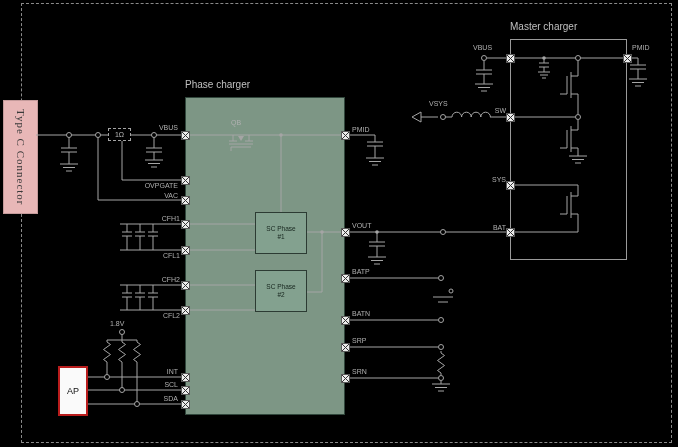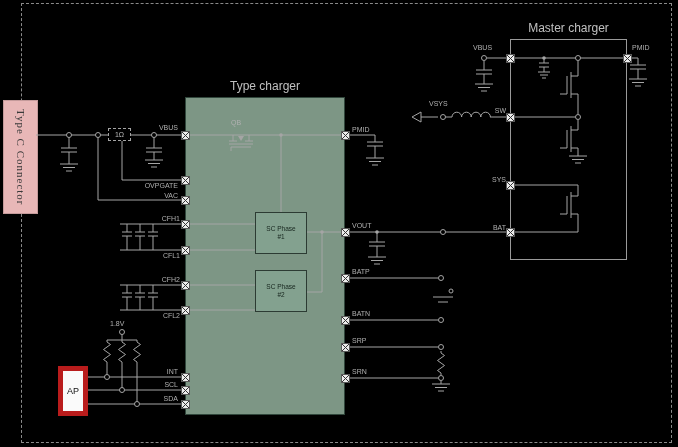--- a/index.html
+++ b/index.html
@@ -11,28 +11,28 @@
              display:flex;align-items:center;justify-content:center;}
   #typec-box span{writing-mode:vertical-rl;font-family:"Liberation Serif",serif;font-size:11px;color:#3a3a3a;letter-spacing:1px;}
   #slave-chip{left:185px;top:97px;width:160px;height:318px;background:#7d9685;border:1px solid #31473c;box-sizing:border-box;}
   #slave-chip-name{left:185px;top:101px;width:160px;text-align:center;font-weight:bold;font-size:13px;color:#0b0b0b;}
   .phase-box{width:52px;height:42px;background:#83a18f;border:1px solid #2c3b33;box-sizing:border-box;
              display:flex;flex-direction:column;align-items:center;justify-content:center;}
   #phase1{left:255px;top:212px;}
   #phase2{left:255px;top:270px;}
   .phase-box span{font-size:6.5px;line-height:8px;color:#16251d;}
   #master-box{left:510px;top:39px;width:117px;height:221px;border:1px solid #9a9a9a;box-sizing:border-box;}
-  #ap-box{left:58px;top:366px;width:30px;height:50px;background:#fafafa;border:5px solid #b91c1c;box-sizing:border-box;
+  #ap-box{left:58px;top:366px;width:30px;height:50px;background:#fafafa;border:2px solid #b91c1c;box-sizing:border-box;
           display:flex;align-items:center;justify-content:center;font-size:9px;color:#111;}
   #res-1ohm{left:108px;top:128px;width:23px;height:13px;border:1px dashed #a5a5a5;box-sizing:border-box;
             display:flex;align-items:center;justify-content:center;font-size:7px;color:#b8b8b8;}
   .lbl{font-size:7px;line-height:8px;color:#b0b0b0;white-space:nowrap;}
   .lr{width:50px;text-align:right;}
   .lm{width:30px;text-align:right;}
-  .title{font-size:12px;color:#c0c0c0;text-align:center;}
+  .title{font-size:10px;color:#c0c0c0;}
   svg.net{left:0;top:0;pointer-events:none;}
   .pin{position:absolute;width:7px;height:7px;background:#ececec;border:1px solid #5a5a5a;
        background-image:linear-gradient(45deg,transparent 44%,#333 44%,#333 56%,transparent 56%),
                         linear-gradient(135deg,transparent 44%,#333 44%,#333 56%,transparent 56%);}
 </style>
 </head>
 <body>
 
 <div id="canvas">
 
@@ -198,21 +198,21 @@
           <circle cx="441" cy="320" r="2.5"></circle>
           <circle cx="441" cy="347" r="2.5"></circle>
         <circle cx="441" cy="378" r="2.5"></circle>
           <circle cx="484" cy="58" r="2.5"></circle>
           <circle cx="578" cy="58" r="2.5"></circle>
         <circle cx="578" cy="117" r="2.5"></circle>
       </g>
     </g>
   </svg>
 
-  <span class="abs title" style="left:185px;top:79px;width:160px;">Type charger</span>
+  <span class="abs title" style="left:185px;top:79px;width:160px;">Phase charger</span>
   <span class="abs title" style="left:510px;top:21px;width:117px;">Master charger</span>
   <span class="abs lbl" style="left:231px;top:119px;">QB</span>
   <span class="abs lbl" style="left:429px;top:100px;">VSYS</span>
   <span class="abs lbl" style="left:110px;top:320px;">1.8V</span>
 
   <span class="abs lbl lr" style="left:128px;top:124px;">VBUS</span>
   <span class="abs lbl lr" style="left:128px;top:182px;">OVPGATE</span>
   <span class="abs lbl lr" style="left:128px;top:192px;">VAC</span>
   <span class="abs lbl lr" style="left:130px;top:215px;">CFH1</span>
   <span class="abs lbl lr" style="left:130px;top:252px;">CFL1</span>

